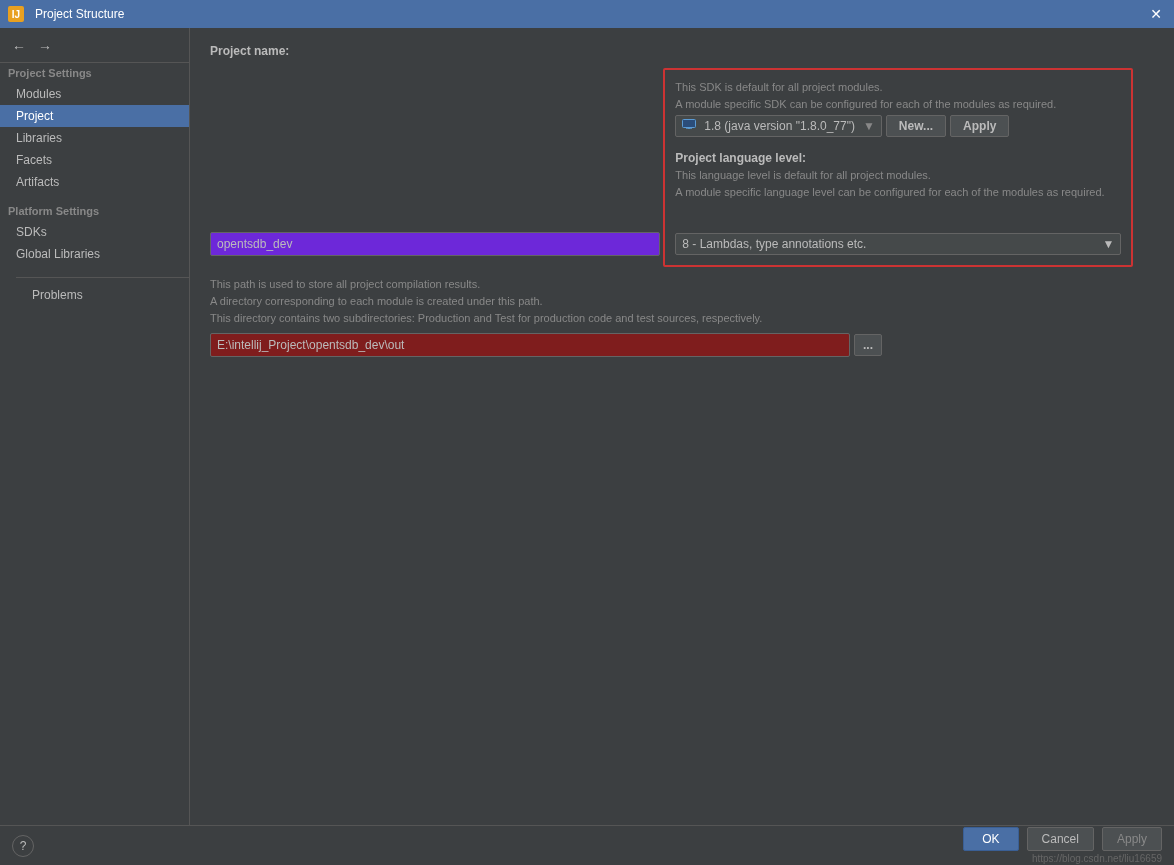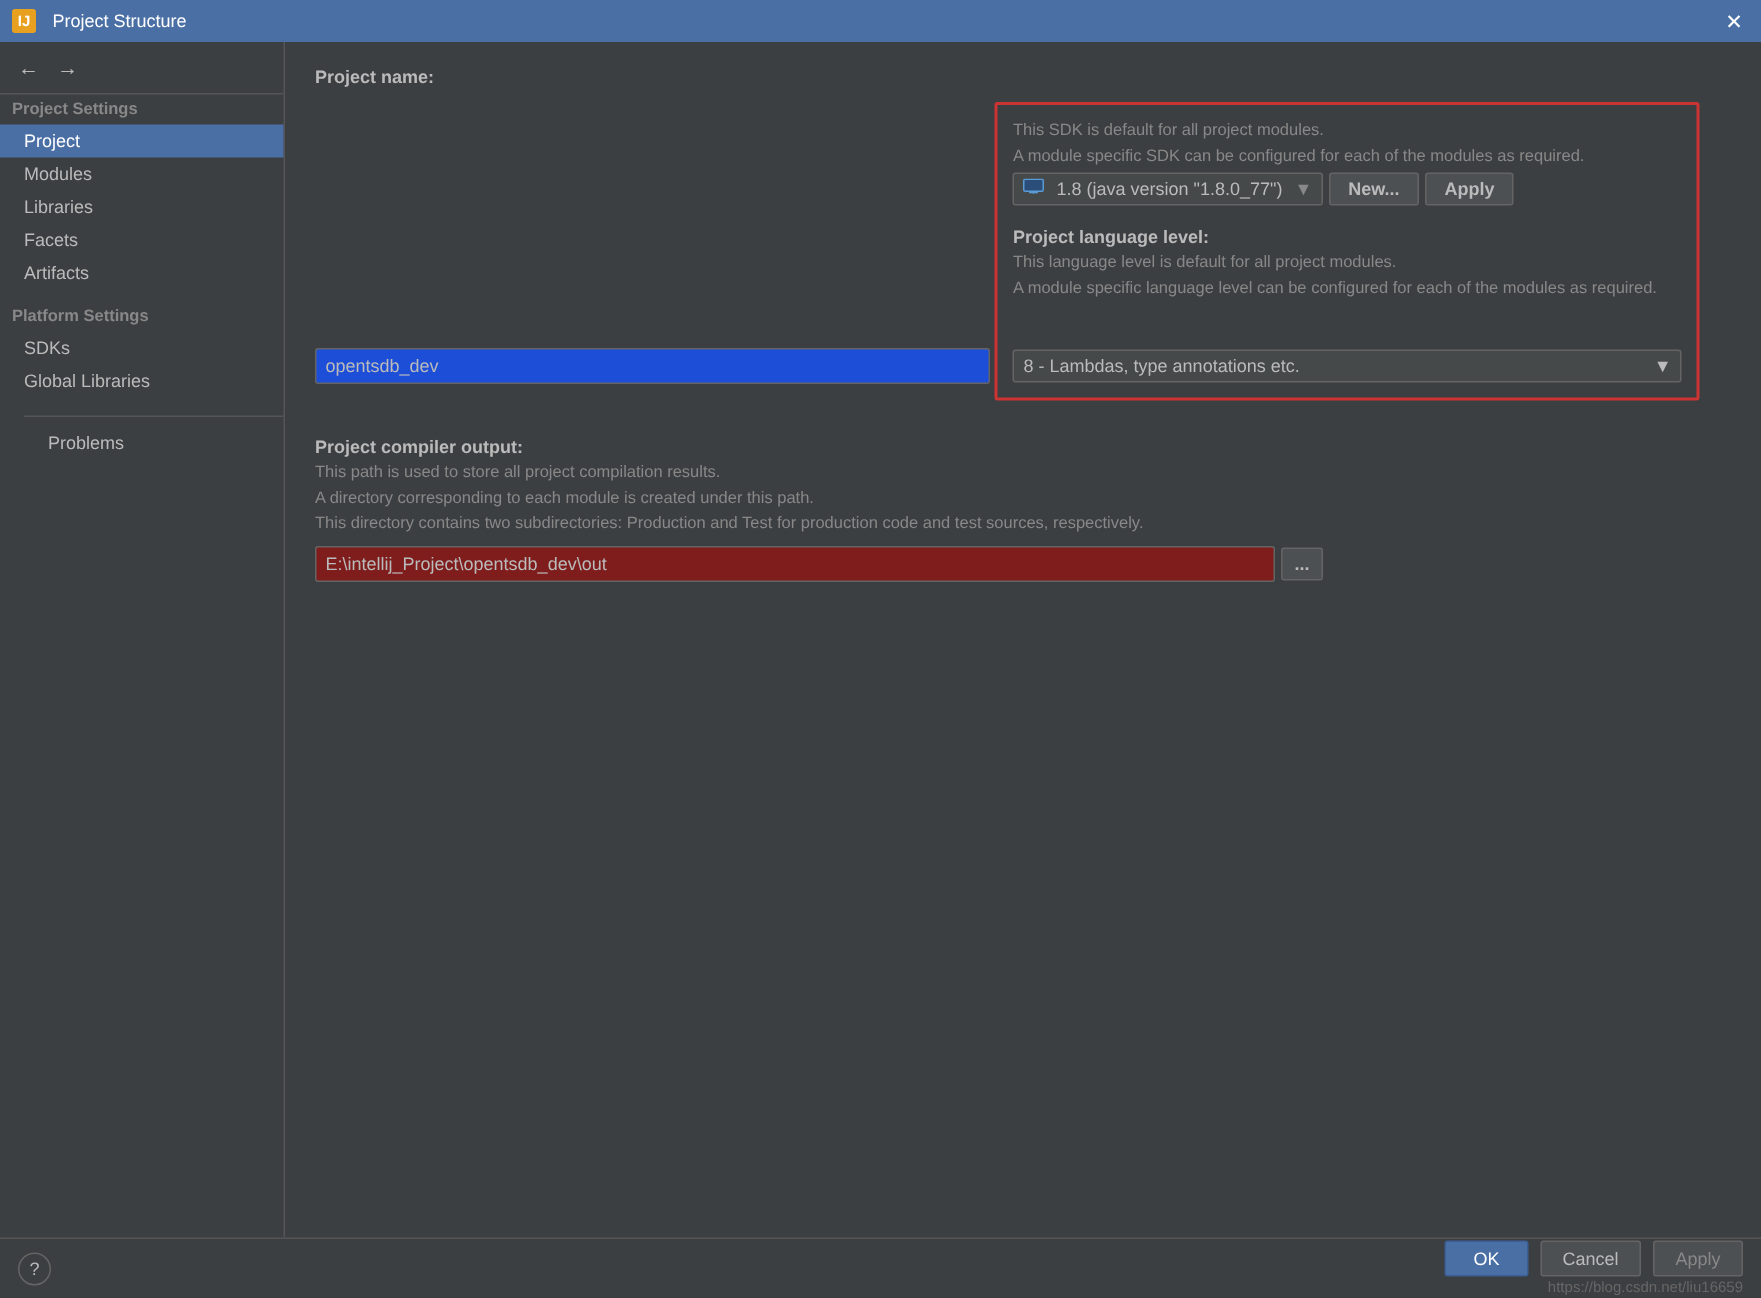--- a/index.html
+++ b/index.html
@@ -133,21 +133,21 @@
     .field-label {
       font-size: 12px;
       color: #bbbbbb;
       margin-bottom: 4px;
       font-weight: bold;
     }
 
     .text-input {
       width: 100%;
       max-width: 450px;
-      background: #1d4ed8;
+      background: #6d28d9;
       border: 1px solid #646464;
       color: #bbbbbb;
       padding: 4px 6px;
       font-size: 12px;
       border-radius: 2px;
       outline: none;
     }
 
     .section-title {
       font-size: 12px;
@@ -329,22 +329,22 @@
   <div class="main-content">
 
     <div class="sidebar">
       <div class="sidebar-top-buttons">
         <button class="sidebar-btn">←</button>
         <button class="sidebar-btn">→</button>
       </div>
 
       <div class="sidebar-item section-header">Project Settings</div>
 
+      <div class="sidebar-item">Modules</div>
       <div class="sidebar-item active">Project</div>
-      <div class="sidebar-item">Modules</div>
       <div class="sidebar-item">Libraries</div>
       <div class="sidebar-item">Facets</div>
       <div class="sidebar-item">Artifacts</div>
 
       <div class="sidebar-item section-header" style="margin-top:8px;">Platform Settings</div>
 
       <div class="sidebar-item">SDKs</div>
       <div class="sidebar-item">Global Libraries</div>
 
       <div style="margin-top: 12px; border-top: 1px solid #555; padding-top: 6px; margin-left: 16px;">
@@ -387,21 +387,20 @@
 
         <div style="margin-top:6px;">
           <div class="language-select">
             <span>8 - Lambdas, type annotations etc.</span>
             <span>▼</span>
           </div>
         </div>
       </div>
 
       
-      <div class="section-title">Project compiler output:</div>
       <div class="section-desc">This path is used to store all project compilation results.</div>
       <div class="section-desc">A directory corresponding to each module is created under this path.</div>
       <div class="section-desc">This directory contains two subdirectories: Production and Test for production code and test sources, respectively.</div>
 
       <div class="compiler-output-row">
         <input class="compiler-output-input" type="text" value="E:\intellij_Project\opentsdb_dev\out" style="">
         <button class="browse-btn">...</button>
       </div>
 
     </div>

